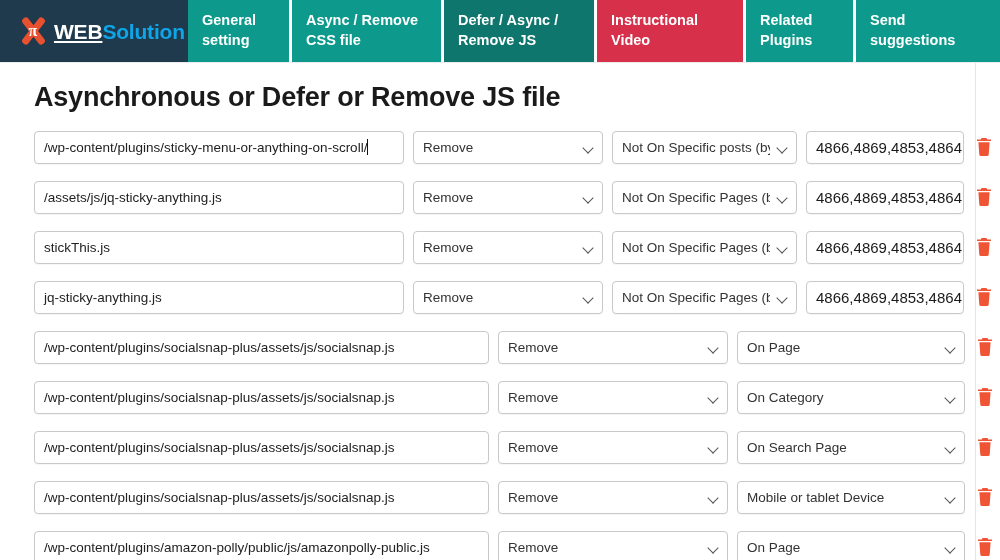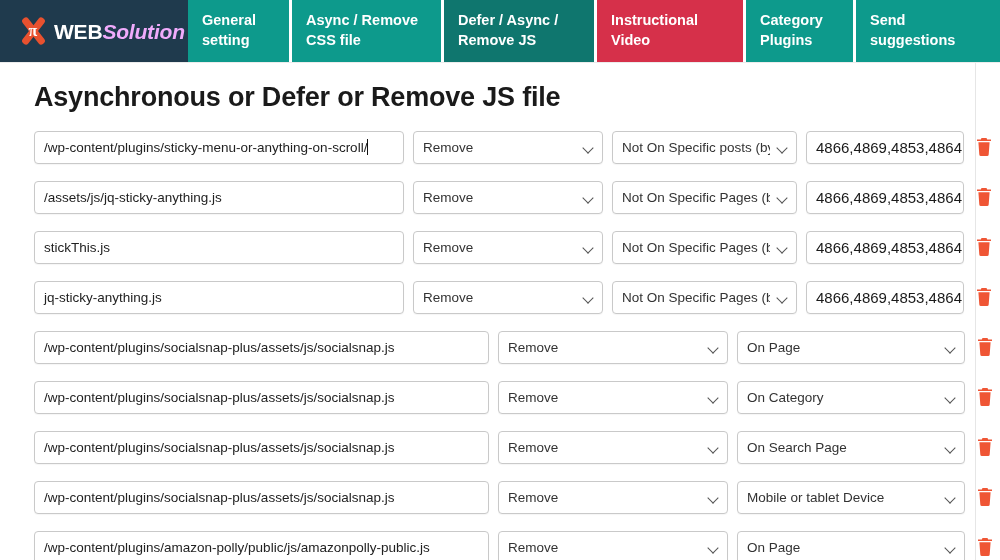--- a/index.html
+++ b/index.html
@@ -53,22 +53,22 @@
     font-family: "Liberation Serif", serif;
     z-index: 3;
   }
   .brand-text {
     font-size: 21px;
     font-weight: bold;
     letter-spacing: -0.2px;
     line-height: 1;
     white-space: nowrap;
   }
-  .brand-text .w { color: #ffffff; }
-  .brand-text .s { color: #f0abfc; font-weight: bold; font-style: italic; }
+  .brand-text .w { color: #ffffff; text-decoration: underline; }
+  .brand-text .s { color: #0ea5e9; font-weight: bold; }
 
   .tab {
     display: flex;
     align-items: center;
     padding: 0 14px;
     color: #ffffff;
     font-size: 14.5px;
     line-height: 1.35;
     font-weight: 600;
     border-right: 3px solid #ffffff;
@@ -229,21 +229,21 @@
 
   <div class="tab t-video">
     <div>
       <span>Instructional</span>
       <span>Video</span>
     </div>
   </div>
 
   <div class="tab t-related">
     <div>
-      <span>Category</span>
+      <span>Related</span>
       <span>Plugins</span>
     </div>
   </div>
 
   <div class="tab t-suggest">
     <div>
       <span>Send</span>
       <span>suggestions</span>
     </div>
   </div>

